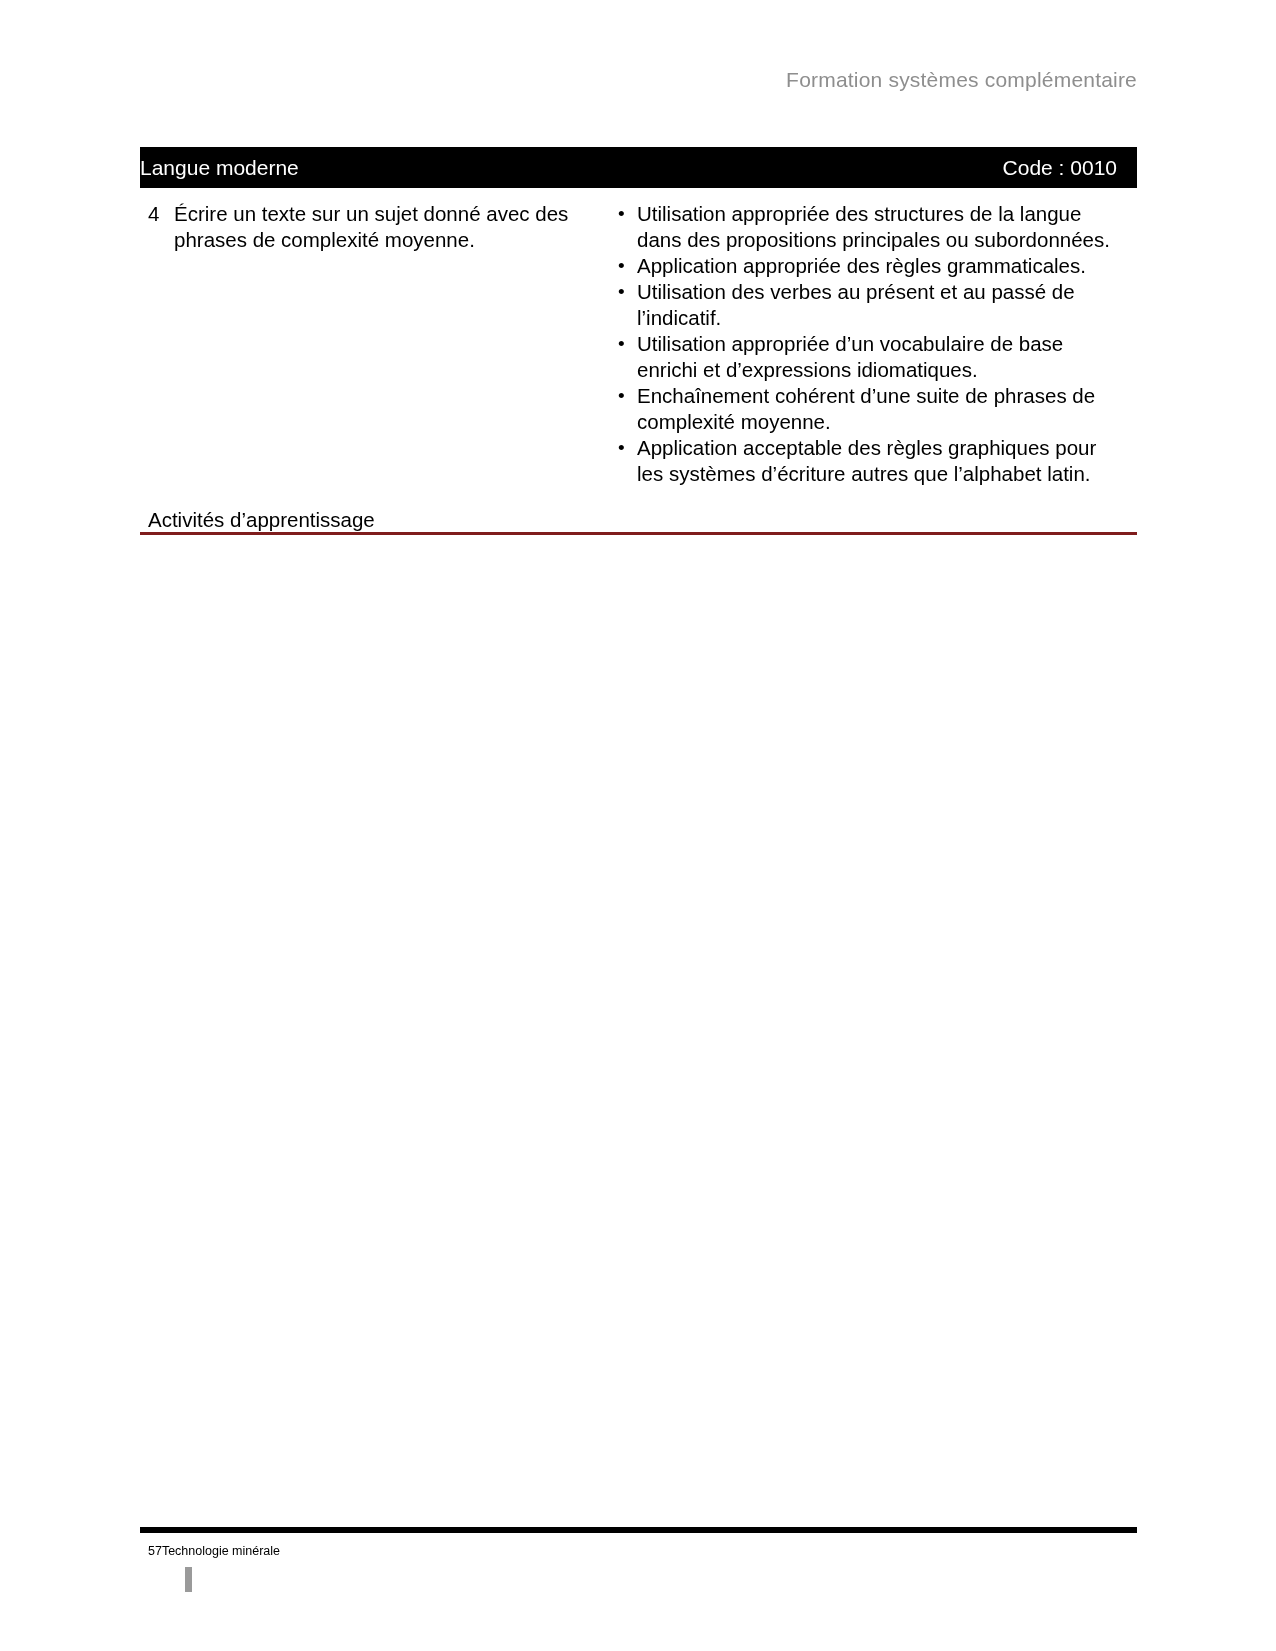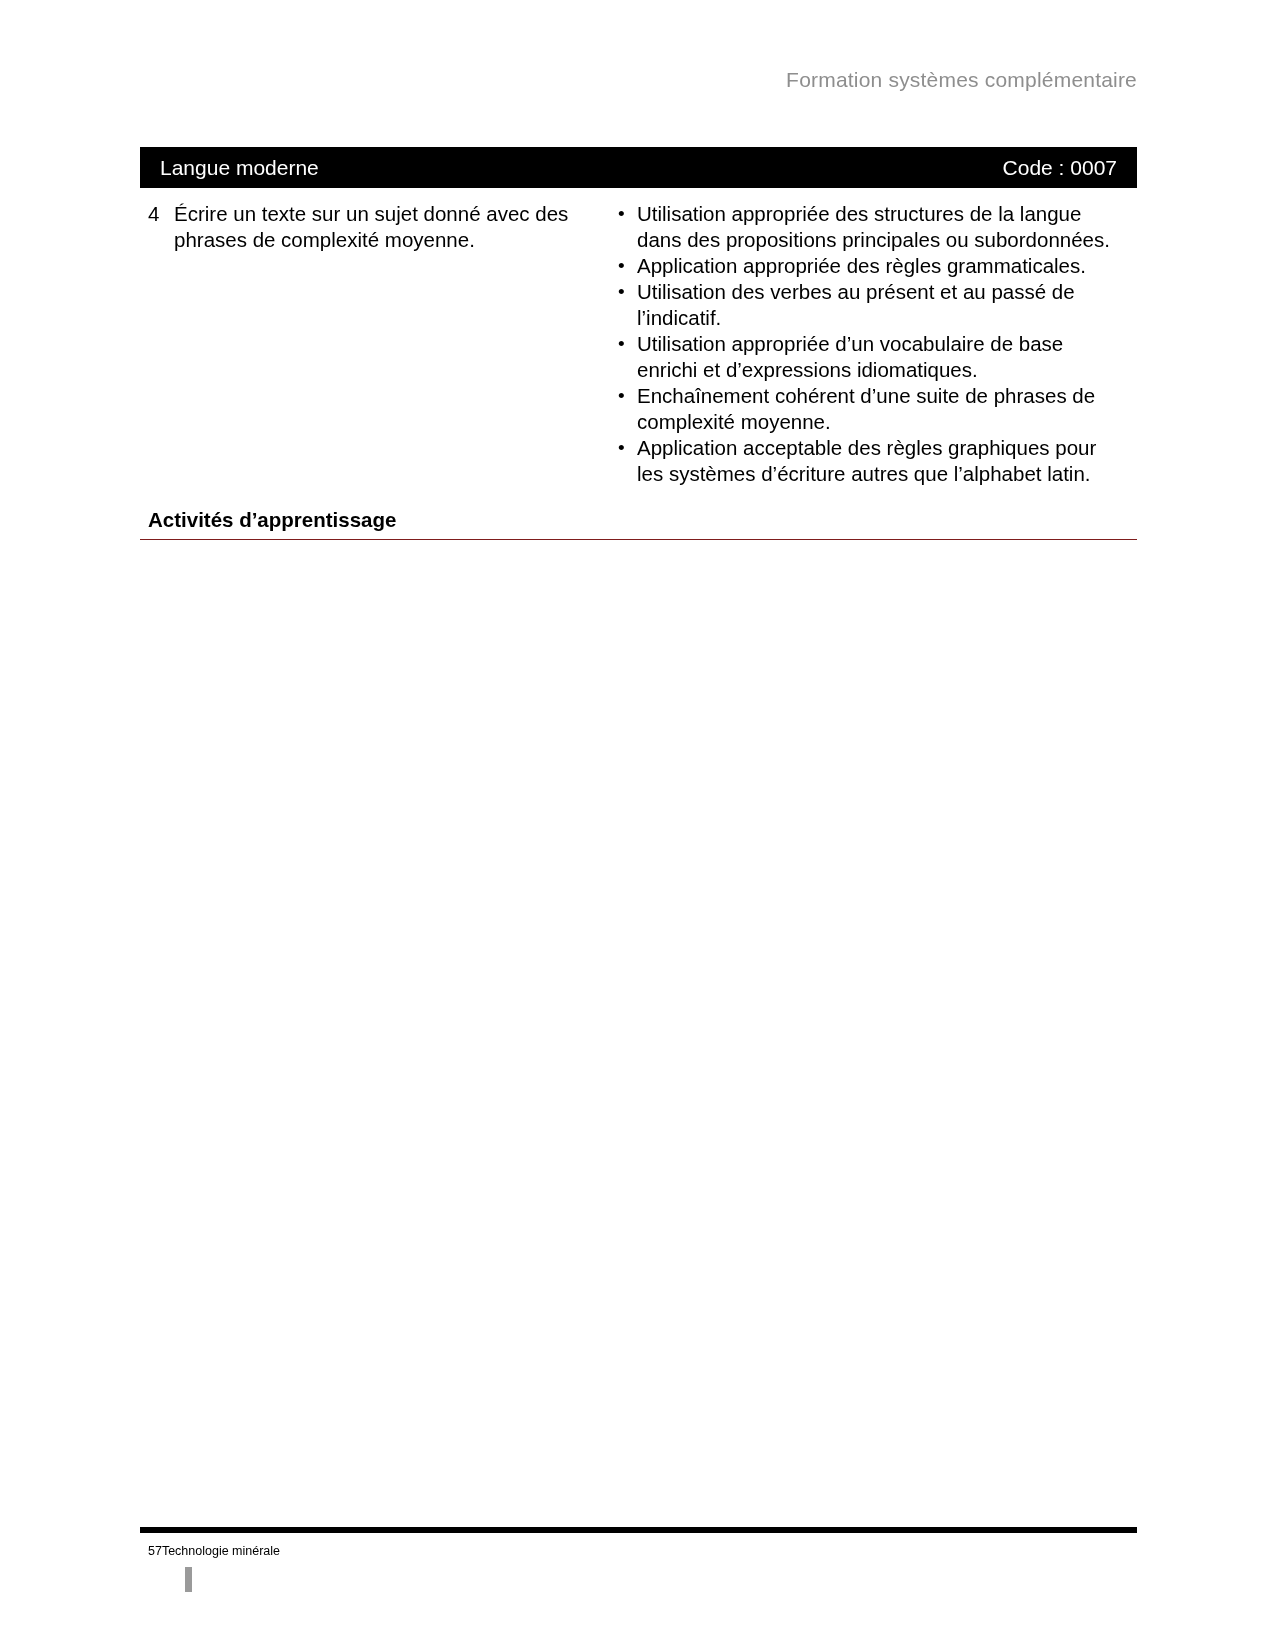--- a/index.html
+++ b/index.html
@@ -31,21 +31,21 @@
     top: 147px;
     left: 140px;
     width: 997px;
     height: 41px;
     background: #000000;
     color: #ffffff;
     display: flex;
     justify-content: space-between;
     align-items: center;
     box-sizing: border-box;
-    padding: 0 20px 0 20px;
+    padding: 0 20px 0 0;
     font-size: 21px;
   }
   .content-row {
     position: absolute;
     top: 197px;
     left: 140px;
     width: 997px;
     font-size: 20.5px;
     line-height: 26px;
   }
@@ -83,25 +83,25 @@
     font-size: 19px;
   }
   .crit-text {
     flex: 1;
   }
   .activities {
     position: absolute;
     top: 508px;
     left: 140px;
     width: 997px;
-    border-bottom: 1px solid #7f1d1d;
-    padding: 0 0 7px 8px;
+    border-bottom: 3px solid #7f1d1d;
+    padding: 0 0 0 8px;
     box-sizing: border-box;
     font-size: 20.5px;
-    font-weight: bold;
+    font-weight: normal;
   }
   .info-rows {
     position: absolute;
     top: 560px;
     left: 148px;
     font-size: 20.5px;
     line-height: 25px;
   }
   .info-row {
     display: flex;
@@ -141,21 +141,21 @@
 </style>
 </head>
 <body>
 
 <div class="page">
 
   <div class="header-right">Formation systèmes complémentaire</div>
 
   <div class="title-bar">
     <span>Langue moderne</span>
-    <span>Code : 0007</span>
+    <span>Code : 0010</span>
   </div>
 
   <div class="content-row">
     <div class="objective">
       <span class="obj-num">4</span>
       <span class="obj-text">Écrire un texte sur un sujet donné avec des phrases de complexité moyenne.</span>
     </div>
 
     <ul class="criteria-list">
       <li>

